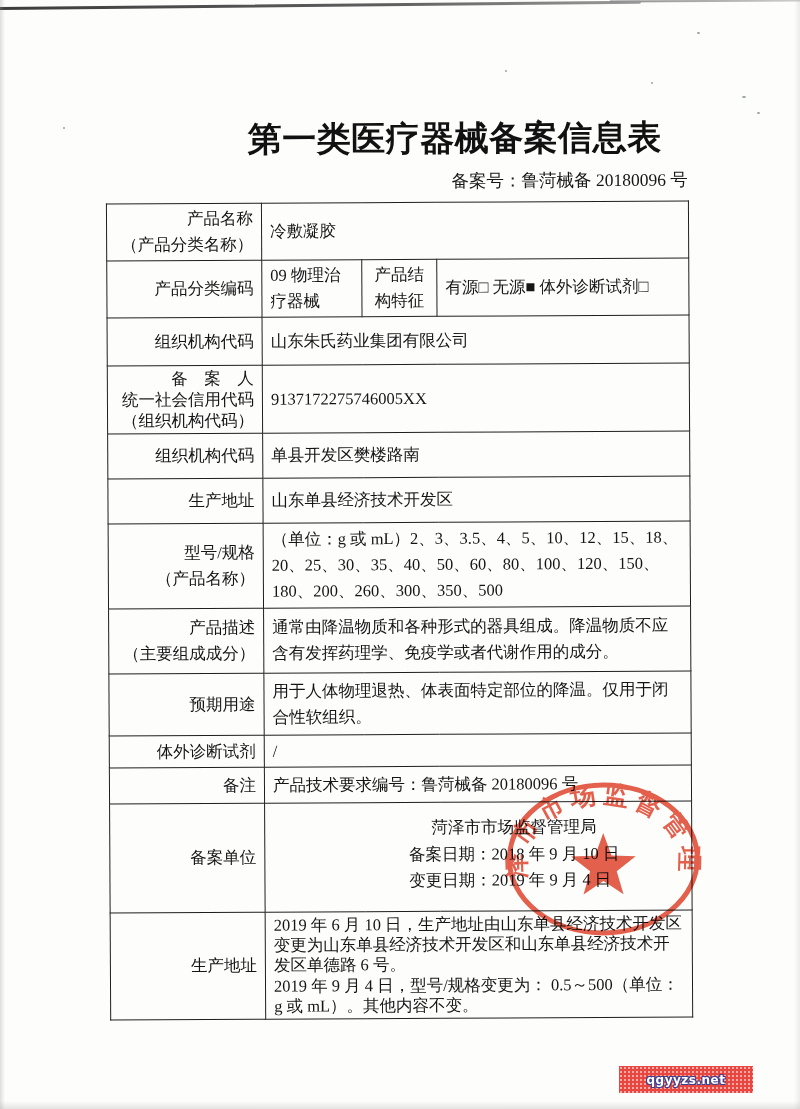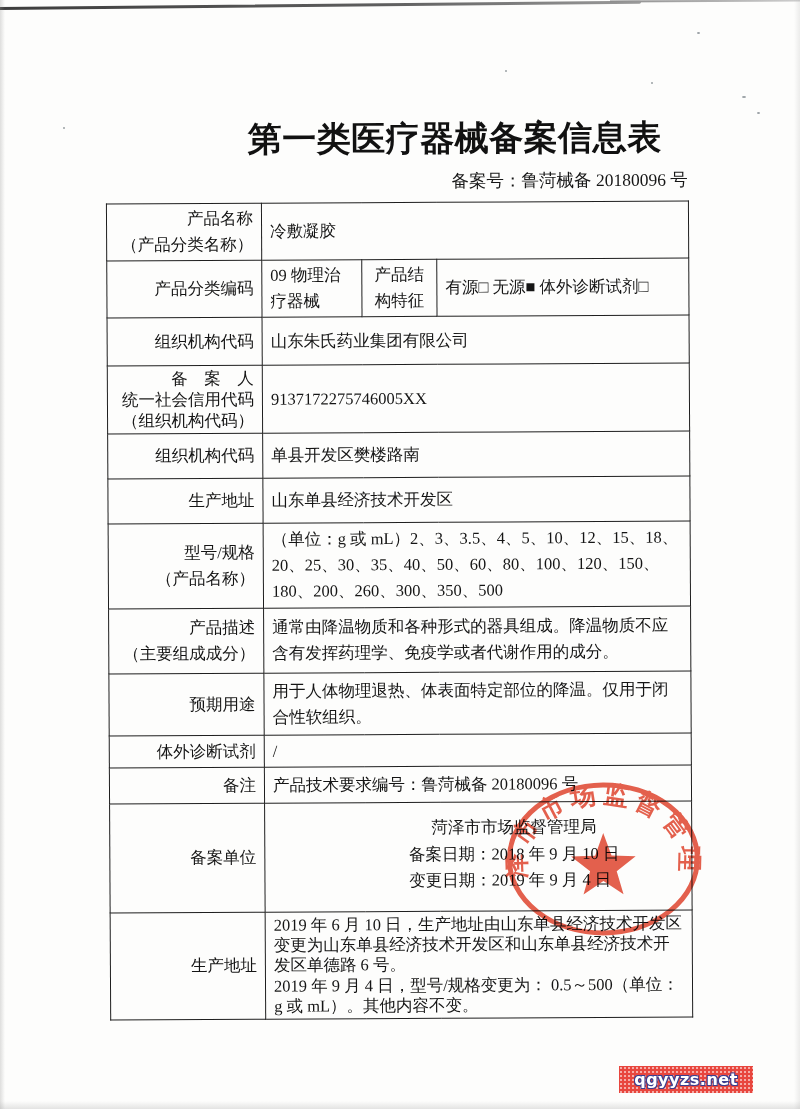--- a/index.html
+++ b/index.html
@@ -50,21 +50,21 @@
   .seal{position:absolute;left:503px;top:781px;width:198px;height:158px;
         opacity:.88;mix-blend-mode:multiply;pointer-events:none;}
   
   .watermark{
     position:absolute;left:619px;top:1066px;width:134px;height:27px;
     background-color:#e8463e;
     background-image:radial-gradient(rgba(255,255,255,.55) 1px, transparent 1.3px);
     background-size:4px 4px;
     display:flex;align-items:center;justify-content:center;
     font-family:"DejaVu Sans","Liberation Sans",sans-serif;
-    font-weight:700;font-size:16px;color:#ffffff;letter-spacing:.5px;
+    font-weight:700;font-size:12px;color:#ffffff;letter-spacing:.5px;
     text-shadow:1px 1px 0 #3c3f8f, -1px -1px 0 #3c3f8f, 1px -1px 0 #3c3f8f, -1px 1px 0 #3c3f8f;
   }
   
   .edge-top{position:absolute;left:-4px;top:7px;width:645px;height:3px;
     background:linear-gradient(to right,#3c3c3c,#5e5e5e 60%,#9b9b9b);
     transform:rotate(-0.55deg);transform-origin:left center;border-radius:2px;}
   .edge-top2{position:absolute;left:610px;top:0;width:195px;height:2px;
     background:linear-gradient(to right,#8d8d8d,#cfcfcf);transform:rotate(-0.3deg);}
   .edge-left{position:absolute;left:0;top:0;bottom:0;width:5px;
     background:linear-gradient(to right,rgba(150,150,150,.30),rgba(150,150,150,0));}

